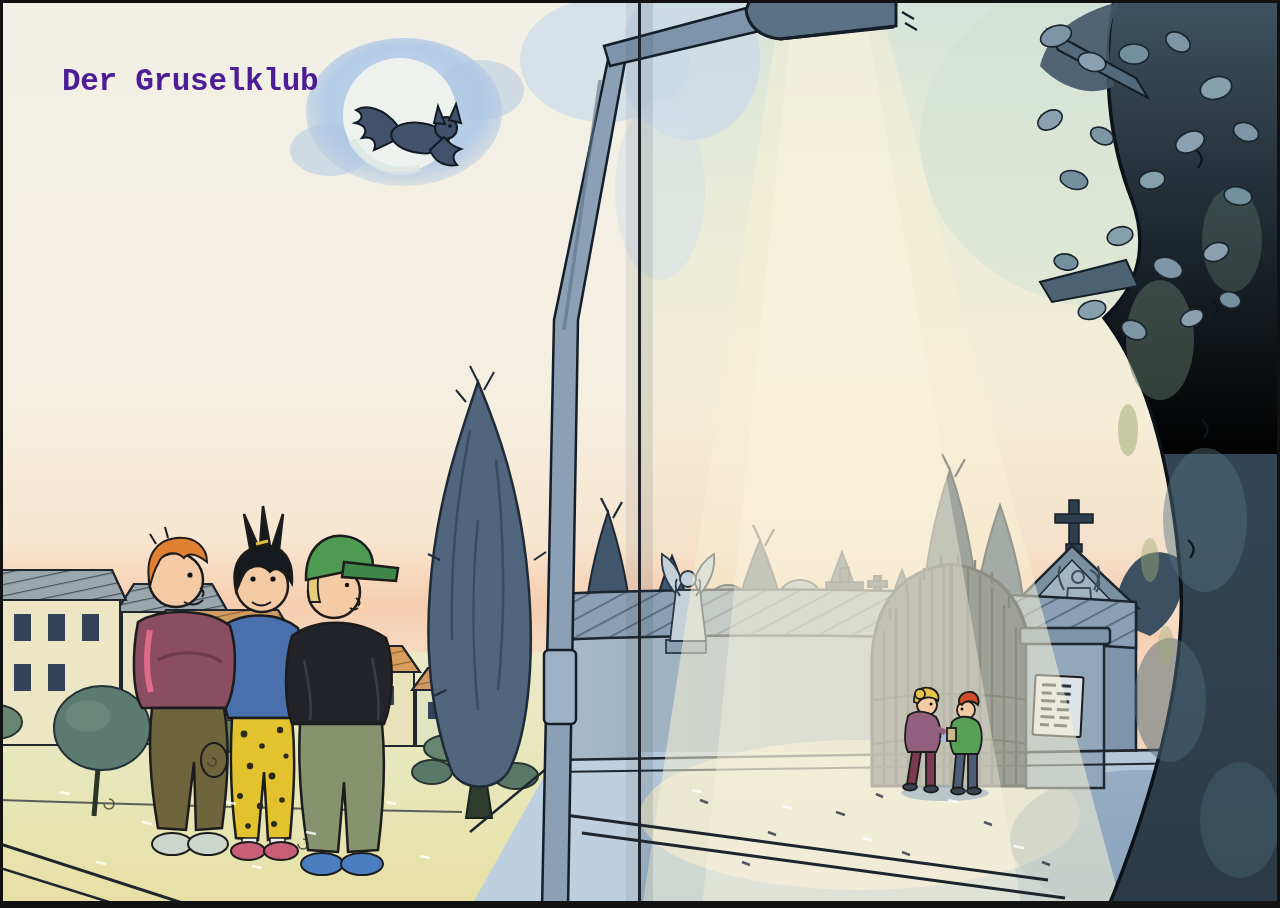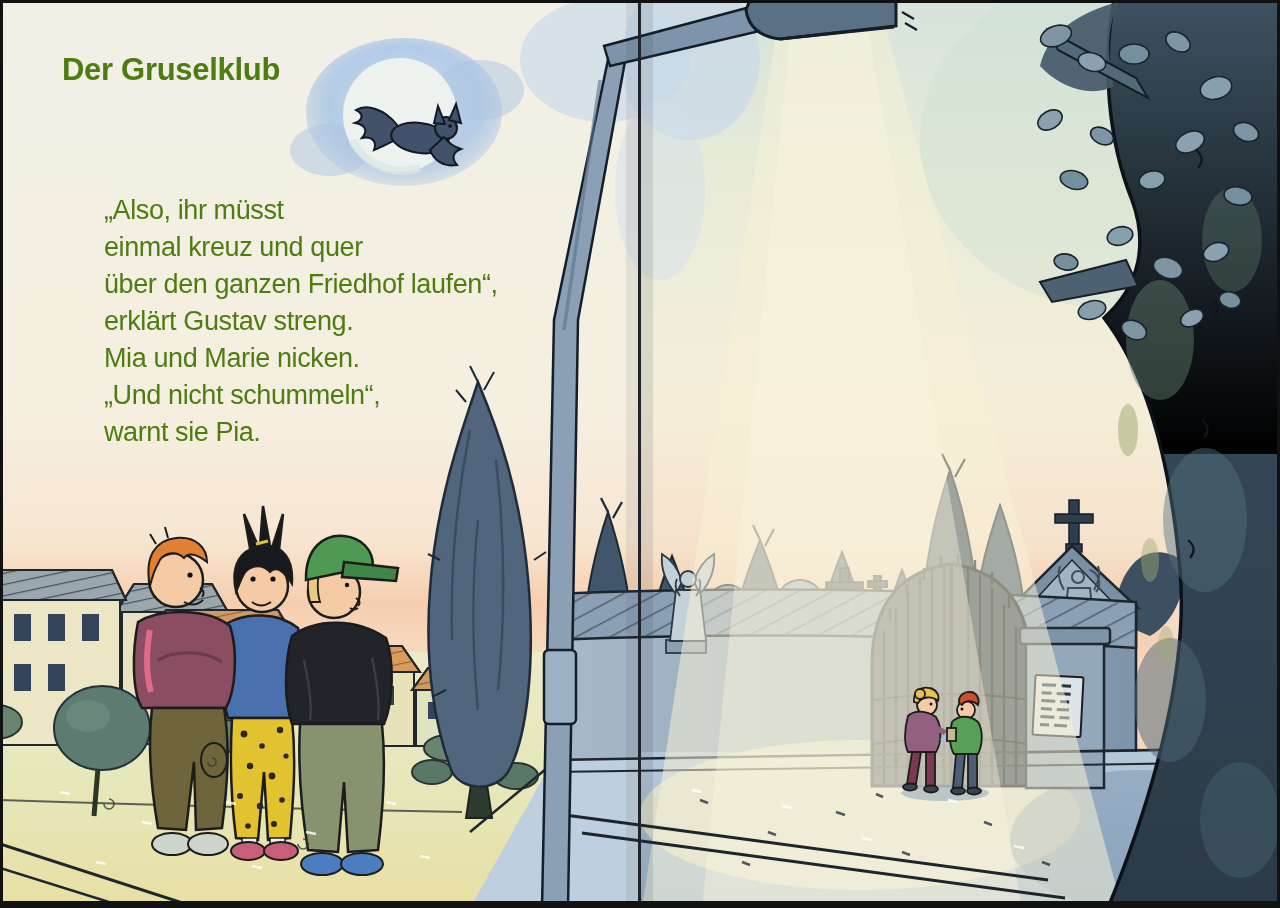--- a/index.html
+++ b/index.html
@@ -1,20 +1,20 @@
 <!DOCTYPE html>
 <html><head>
 <meta charset="utf-8">
 <style>
   html,body{margin:0;padding:0;background:#1a1a1a;}
   .stage{position:relative;width:1280px;height:908px;overflow:hidden;background:#f2efe4;
          font-family:"Liberation Sans", sans-serif;}
   .stage svg{position:absolute;left:0;top:0;}
-  .booktext{position:absolute;color:#4d7c0f;white-space:pre-line;z-index:5;
-            font-family:Liberation Sans, sans-serif;}
+  .booktext{position:absolute;color:#4c1d95;white-space:pre-line;z-index:5;
+            font-family:Liberation Mono, monospace;margin-top:12px;}
   .title{left:62px;top:52px;font-size:31px;font-weight:700;letter-spacing:-0.3px;}
   .para{font-size:27px;line-height:37px;font-weight:400;letter-spacing:-0.4px;}
   .para-left{left:104px;top:192px;width:470px;}
   .para-right{left:744px;top:86px;width:420px;}
 </style>
 </head>
 <body>
 
 <div class="stage">
 
@@ -444,21 +444,14 @@
   </g>
 
   <rect x="626" y="0" width="13" height="908" fill="#202830" opacity="0.08"></rect>
   <rect x="638" y="0" width="3" height="908" fill="#20242a"></rect>
   <rect x="641" y="0" width="12" height="908" fill="#2a3642" opacity="0.12"></rect>
   <rect x="0" y="901" width="1280" height="7" fill="#131313"></rect>
   <rect x="0" y="0" width="1280" height="908" fill="none" stroke="#111111" stroke-width="6"></rect>
 </svg>
 
   <div class="booktext title">Der Gruselklub</div>
-  <div class="booktext para para-left">„Also, ihr müsst
-einmal kreuz und quer
-über den ganzen Friedhof laufen“,
-erklärt Gustav streng.
-Mia und Marie nicken.
-„Und nicht schummeln“,
-warnt sie Pia.</div>
 
 </div>
 
 </body></html>

